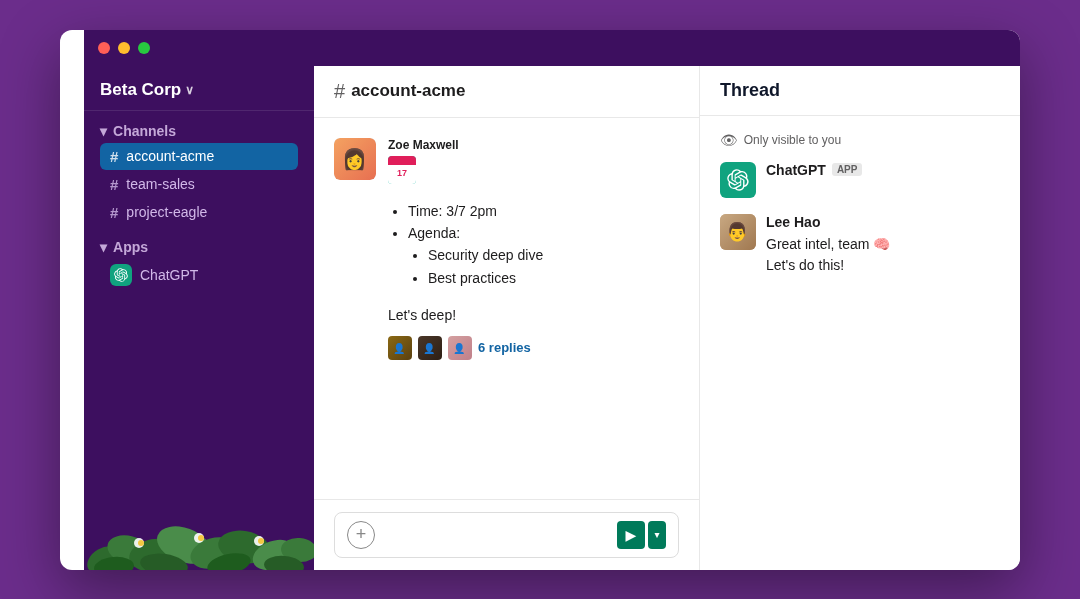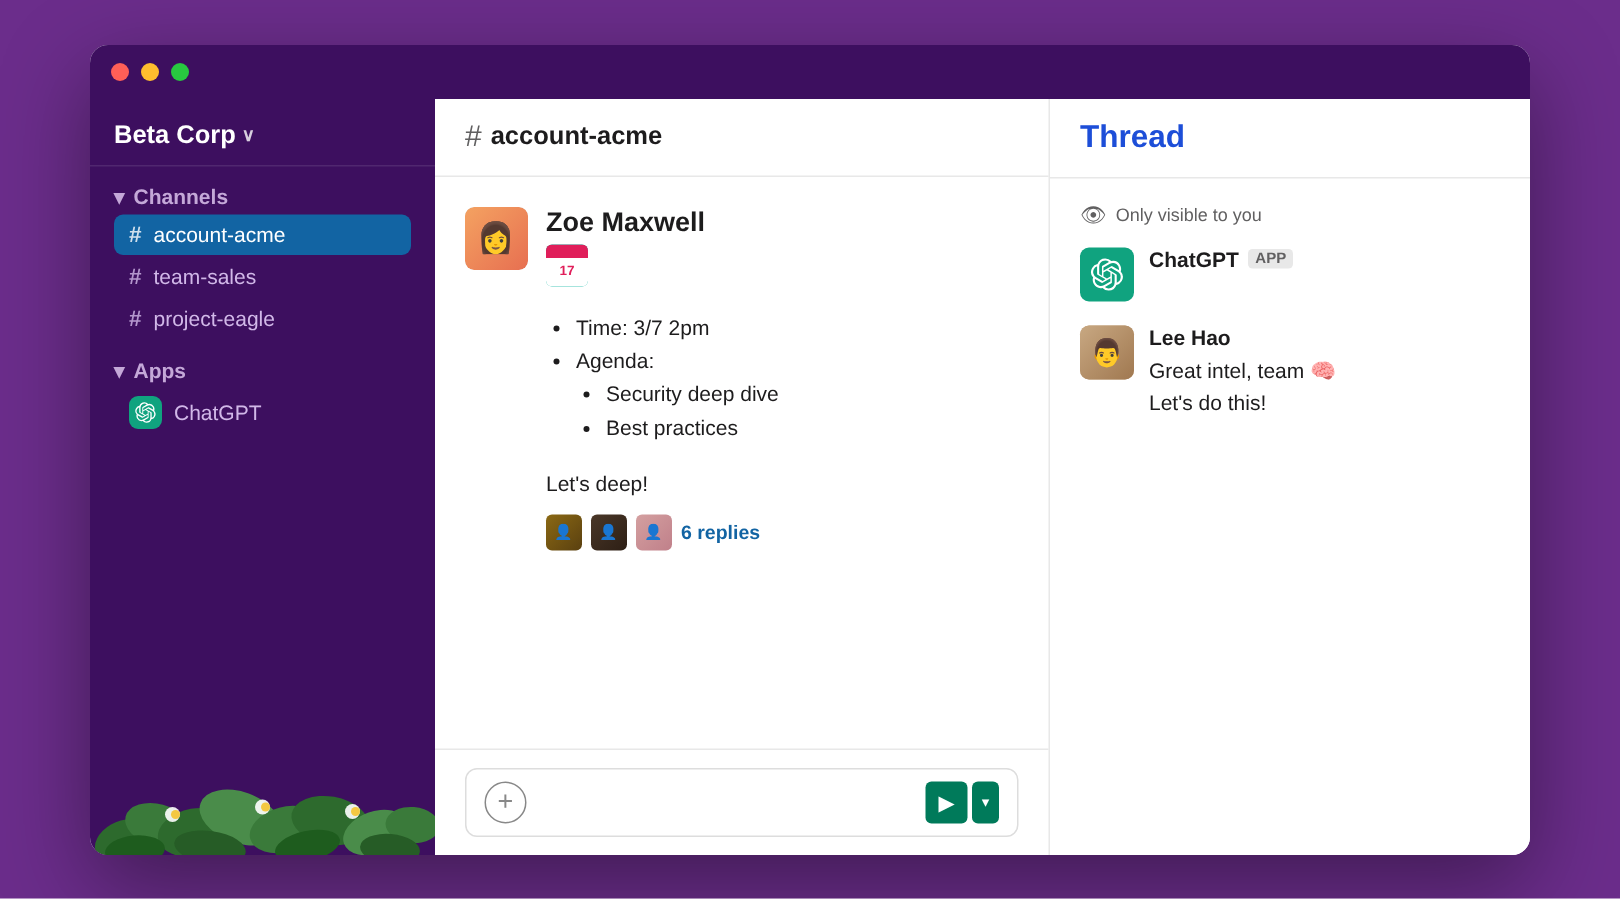--- a/index.html
+++ b/index.html
@@ -16,20 +16,21 @@
 
     .app-window {
       width: 960px;
       height: 540px;
       background: #fff;
       border-radius: 12px;
       overflow: hidden;
       display: flex;
       flex-direction: column;
       box-shadow: 0 20px 60px rgba(0,0,0,0.4);
+      padding-left: 24px;
     }
 
     .title-bar {
       background: #3D0F5F;
       height: 36px;
       display: flex;
       align-items: center;
       padding: 0 14px;
       gap: 8px;
       flex-shrink: 0;
@@ -183,21 +184,21 @@
     .message-content {
       flex: 1;
     }
     .message-header {
       display: flex;
       align-items: baseline;
       gap: 8px;
       margin-bottom: 4px;
     }
     .message-author {
-      font-size: 18px;
+      font-size: 12px;
       font-weight: 700;
       color: #1d1c1d;
     }
 
     .message-body {
       font-size: 14px;
       color: #1d1c1d;
       line-height: 1.5;
     }
 
@@ -343,23 +344,23 @@
       flex-direction: column;
       background: #fff;
       flex-shrink: 0;
     }
 
     .thread-header {
       padding: 14px 20px;
       border-bottom: 1px solid #e8e8e8;
     }
     .thread-title {
-      font-size: 21px;
+      font-size: 18px;
       font-weight: 700;
-      color: #1d4ed8;
+      color: #0f172a;
     }
 
     .thread-messages {
       flex: 1;
       padding: 16px 20px;
       overflow-y: auto;
     }
 
     .thread-visibility {
       display: flex;

